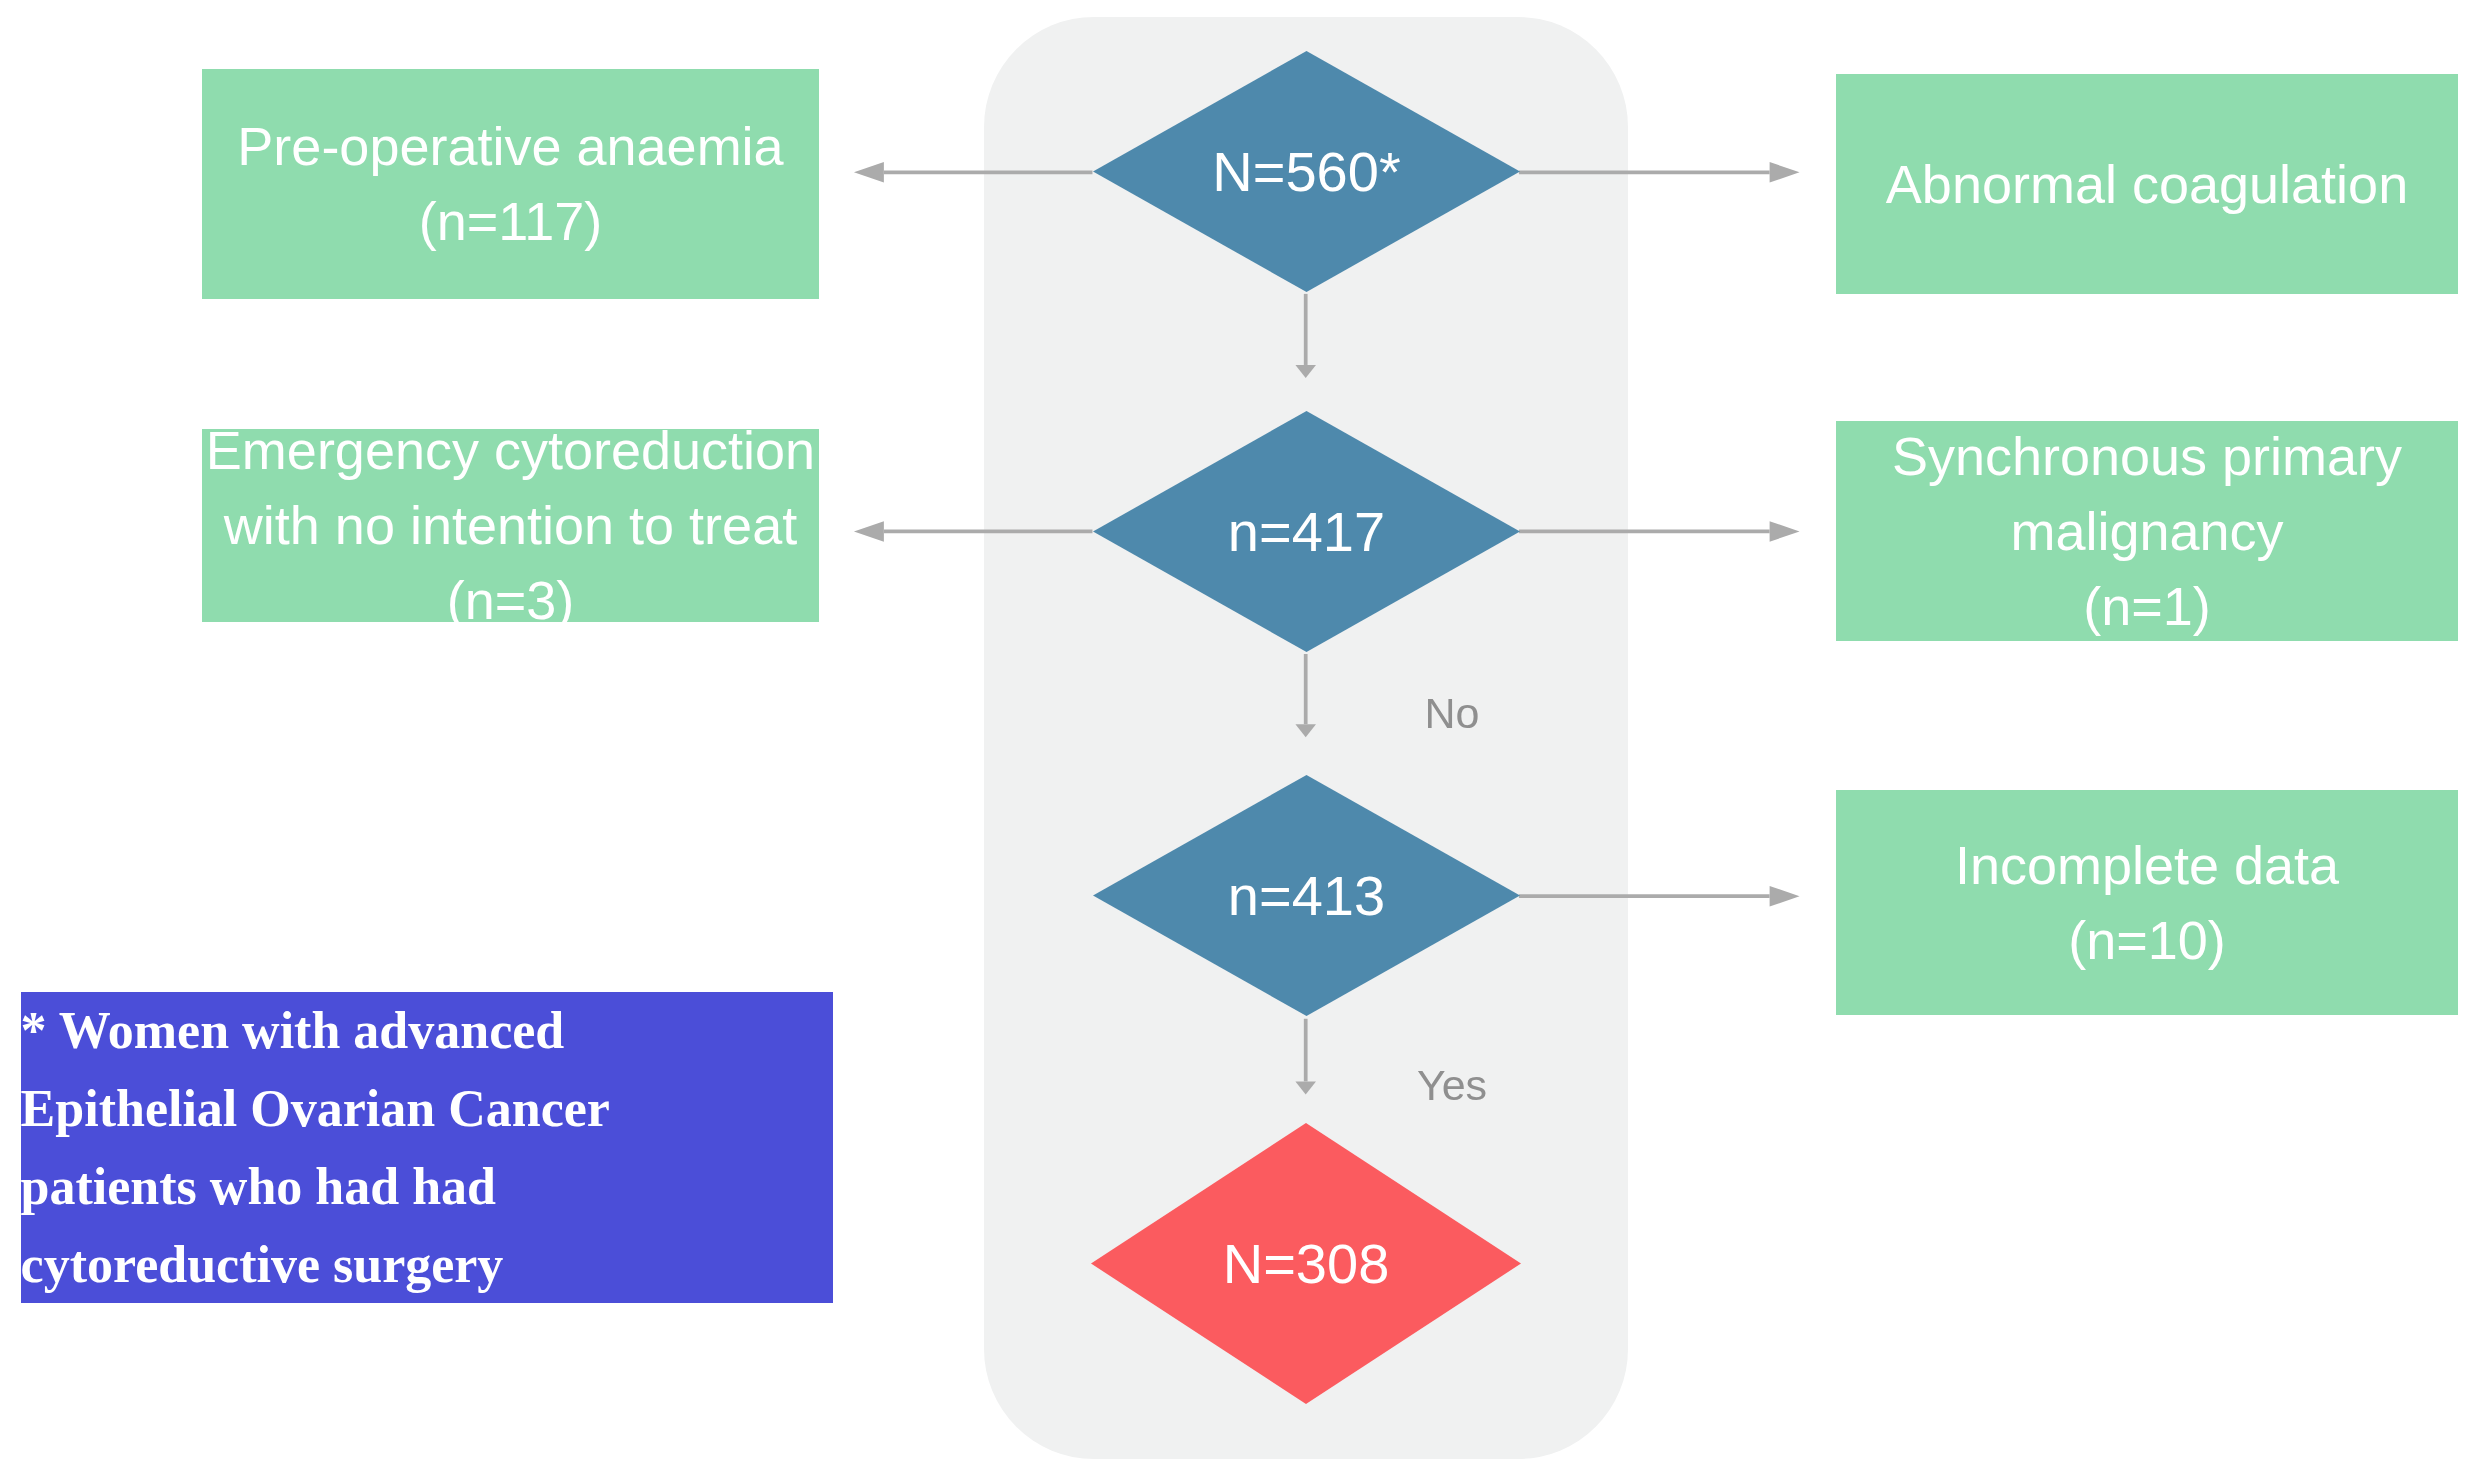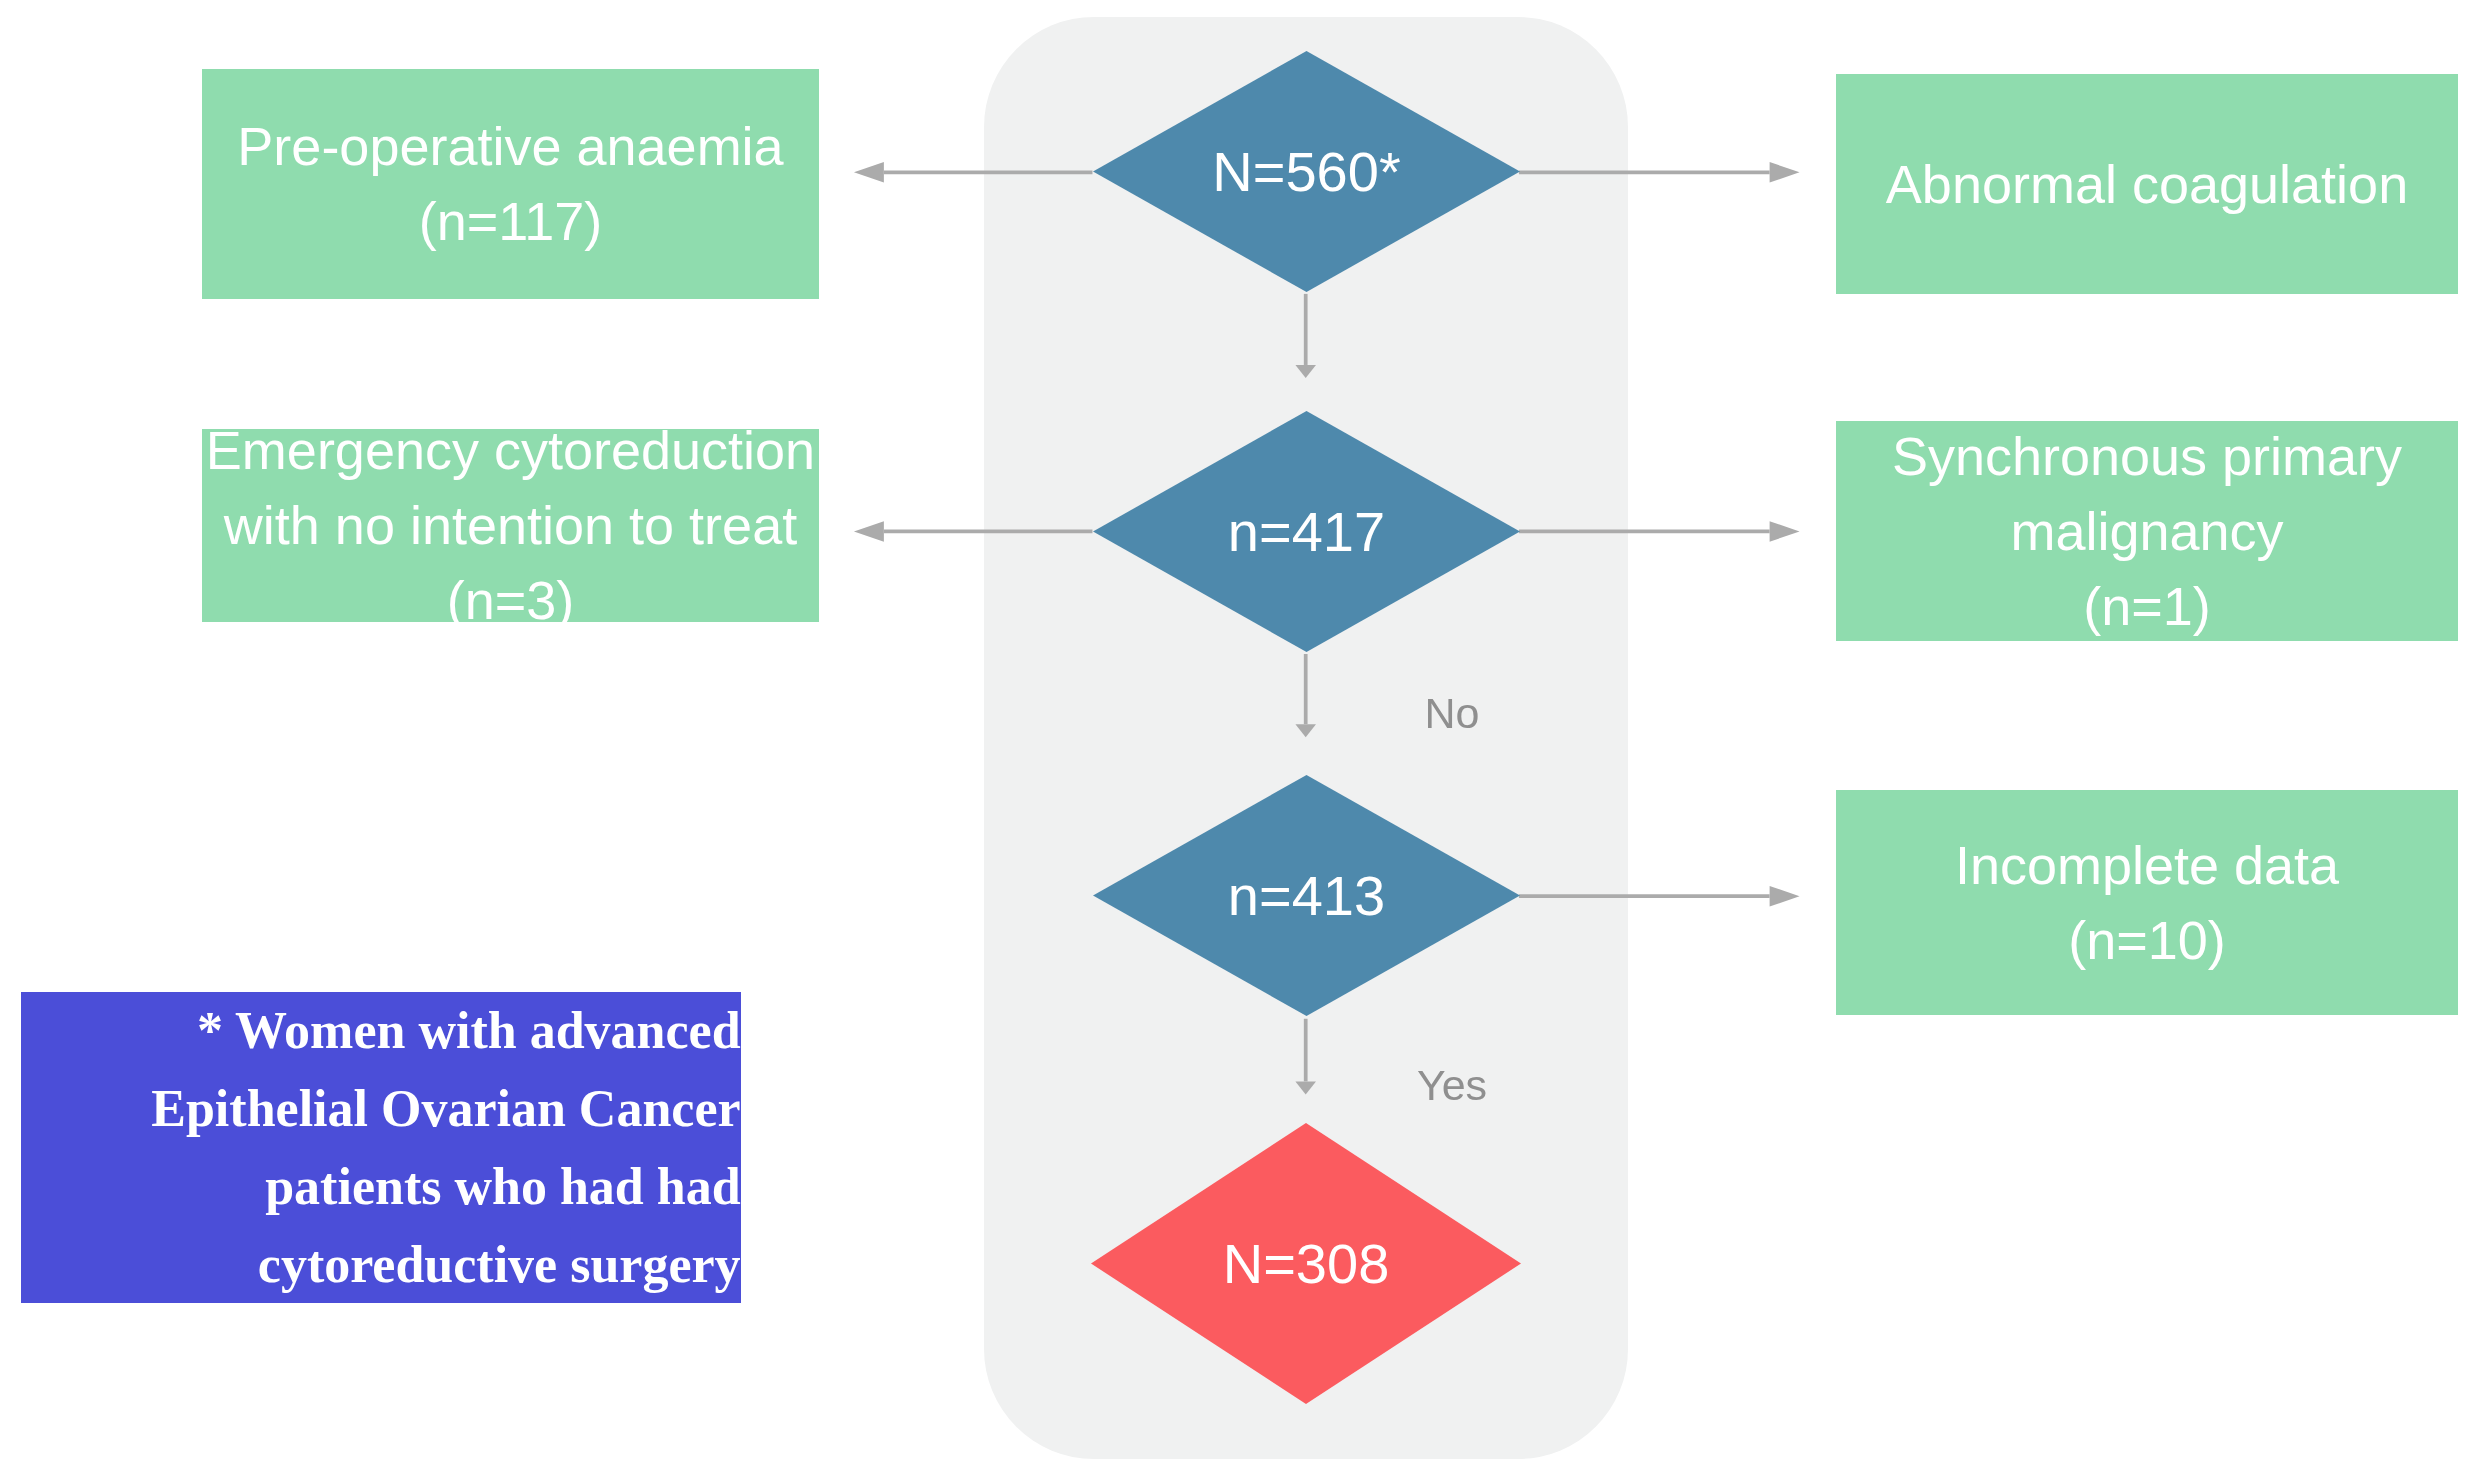--- a/index.html
+++ b/index.html
@@ -53,24 +53,24 @@
     font-size:54px;line-height:75px;
   }
   .exclusion .line{white-space:nowrap;}
   .box-l1{left:202px;top:69px;width:617px;height:230px;}
   .box-l2{left:202px;top:429px;width:617px;height:193px;}
   .box-r1{left:1836px;top:74px;width:622px;height:220px;}
   .box-r2{left:1836px;top:421px;width:622px;height:220px;}
   .box-r3{left:1836px;top:790px;width:622px;height:225px;}
   .footnote{
     position:absolute;
-    left:20.6px;top:992px;width:720px;height:311px;
+    left:20.6px;top:992px;width:812px;height:311px;
     background:var(--footnote-blue);
     color:var(--text-white);
-    display:flex;flex-direction:column;align-items:flex-end;justify-content:center;
+    display:flex;flex-direction:column;align-items:flex-start;justify-content:center;
     text-align:center;
     font-family:"Liberation Serif", serif;
     font-weight:bold;
     font-size:52px;line-height:78px;
   }
   .footnote .line{white-space:nowrap;}
   .edge-label{
     position:absolute;
     color:var(--edge-label-gray);
     font-size:43px;line-height:1;

